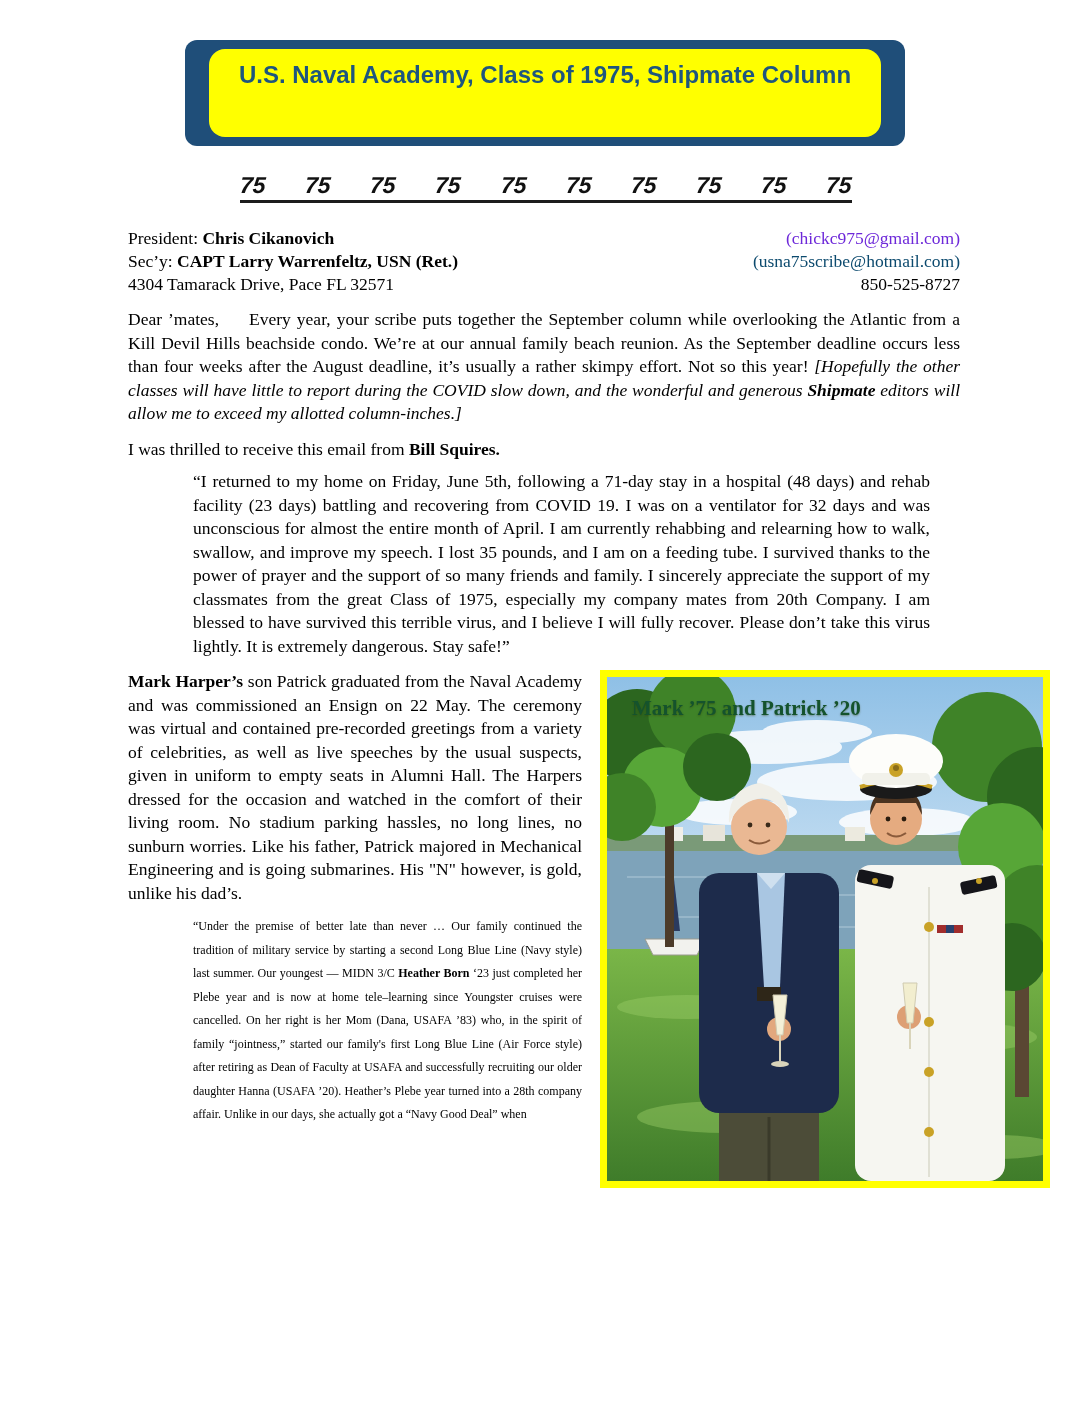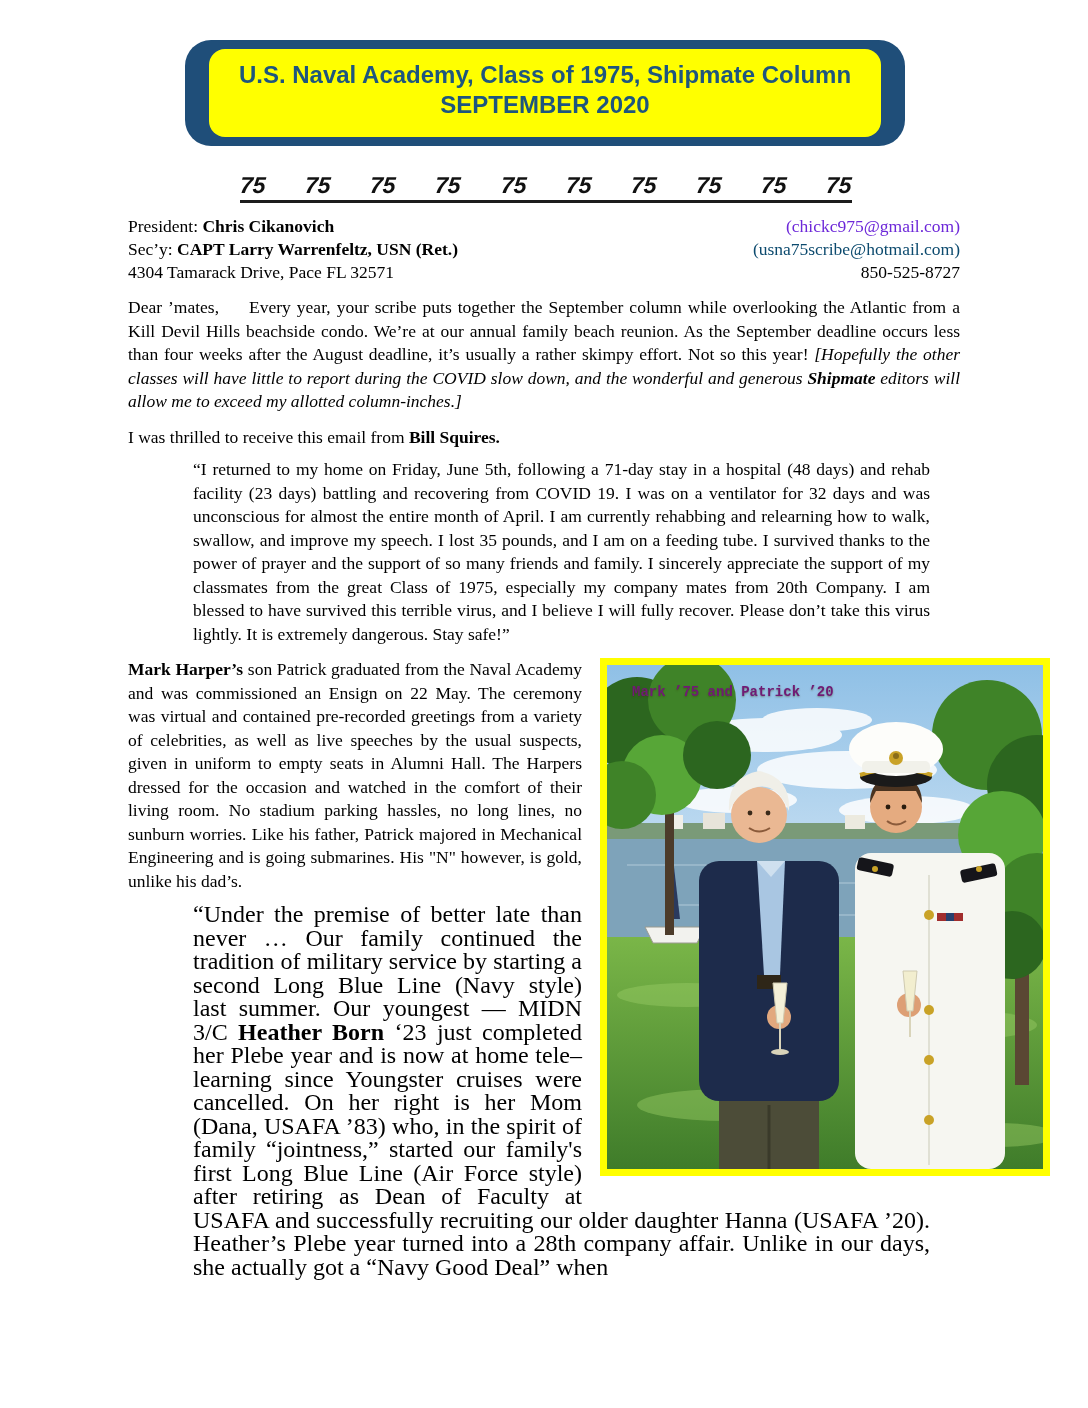--- a/index.html
+++ b/index.html
@@ -3,42 +3,42 @@
 <meta charset="utf-8">
 <style>
   html,body{margin:0;padding:0;}
   body{
     width:1088px;height:1408px;overflow:hidden;background:#ffffff;color:#000;
     font-family:"Liberation Serif", serif;position:relative;
   }
   
   .banner-outer{
     margin:40px 0 0 185px;width:720px;height:106px;box-sizing:border-box;
-    background:#1f4e79;border-radius:26px;padding:9px 24px;
+    background:#1f4e79;border-radius:12px;padding:9px 24px;
   }
   .banner-inner{
     width:100%;height:100%;box-sizing:border-box;background:#ffff00;
     border-radius:16px;display:flex;flex-direction:column;align-items:center;
     justify-content:flex-start;padding-top:11px;
   }
   .banner-title{
     font-family:"Liberation Sans", sans-serif;font-weight:bold;
     font-size:24px;line-height:30px;color:#1e567e;letter-spacing:0px;
     text-align:center;white-space:nowrap;
   }
   
   .row75{
     margin:26px 0 0 240px;width:612px;display:flex;justify-content:space-between;
     border-bottom:3px solid #1c1c1c;padding-bottom:1px;
     font-family:"Liberation Sans", sans-serif;font-weight:bold;font-style:italic;
     font-size:23px;color:#111;
   }
   .row75 span{transform:skewX(-4deg);}
   
-  .contact{margin:12px 128px 0 128px;font-size:17.5px;line-height:23px;}
+  .contact{margin:24px 128px 0 128px;font-size:17.5px;line-height:23px;}
   .crow{display:flex;justify-content:space-between;}
   .b{font-weight:bold;}
   .link{color:#6d28d9;}
   .linkb{color:#0c4a6e;font-weight:normal;}
   .webline{text-align:center;}
   
   .para{
     margin:12px 128px 0 128px;text-align:justify;
     font-size:17.5px;line-height:23.5px;
   }
@@ -50,38 +50,37 @@
   }
   
   .section{margin:12px 38px 0 128px;}
   .section::after{content:"";display:block;clear:both;}
   .photo-frame{
     float:right;width:450px;height:518px;box-sizing:border-box;
     background:#ffff00;padding:7px;margin:0 0 10px 18px;position:relative;
   }
   .photo-caption{
     position:absolute;top:26px;left:32px;
-    font-family:Liberation Mono, monospace;font-weight:bold;font-size:14px;
-    color:#701a75;text-shadow:0 1px 2px rgba(60,60,0,.45);white-space:nowrap;
+    font-family:Liberation Serif, serif;font-weight:bold;font-size:21px;
+    color:#14532d;text-shadow:0 1px 2px rgba(60,60,0,.45);white-space:nowrap;
   }
   .colpara{text-align:justify;font-size:17.5px;line-height:23.5px;margin:0;}
   .born-lead{margin-top:13px;}
   .bq2{
     margin:10px 120px 0 65px;text-align:justify;
-    font-size:24px;line-height:23.5px;
+    font-size:12px;line-height:23.5px;
   }
   em .b{font-weight:bold;}
 </style>
 </head>
 <body>
 
 <div class="banner-outer">
   <div class="banner-inner">
     <div class="banner-title">U.S. Naval Academy, Class of 1975, Shipmate Column</div>
-    <div class="banner-title">SEPTEMBER 2020</div>
   </div>
 </div>
 
 <div class="row75">
     <span>75</span>
     <span>75</span>
     <span>75</span>
     <span>75</span>
     <span>75</span>
     <span>75</span>

